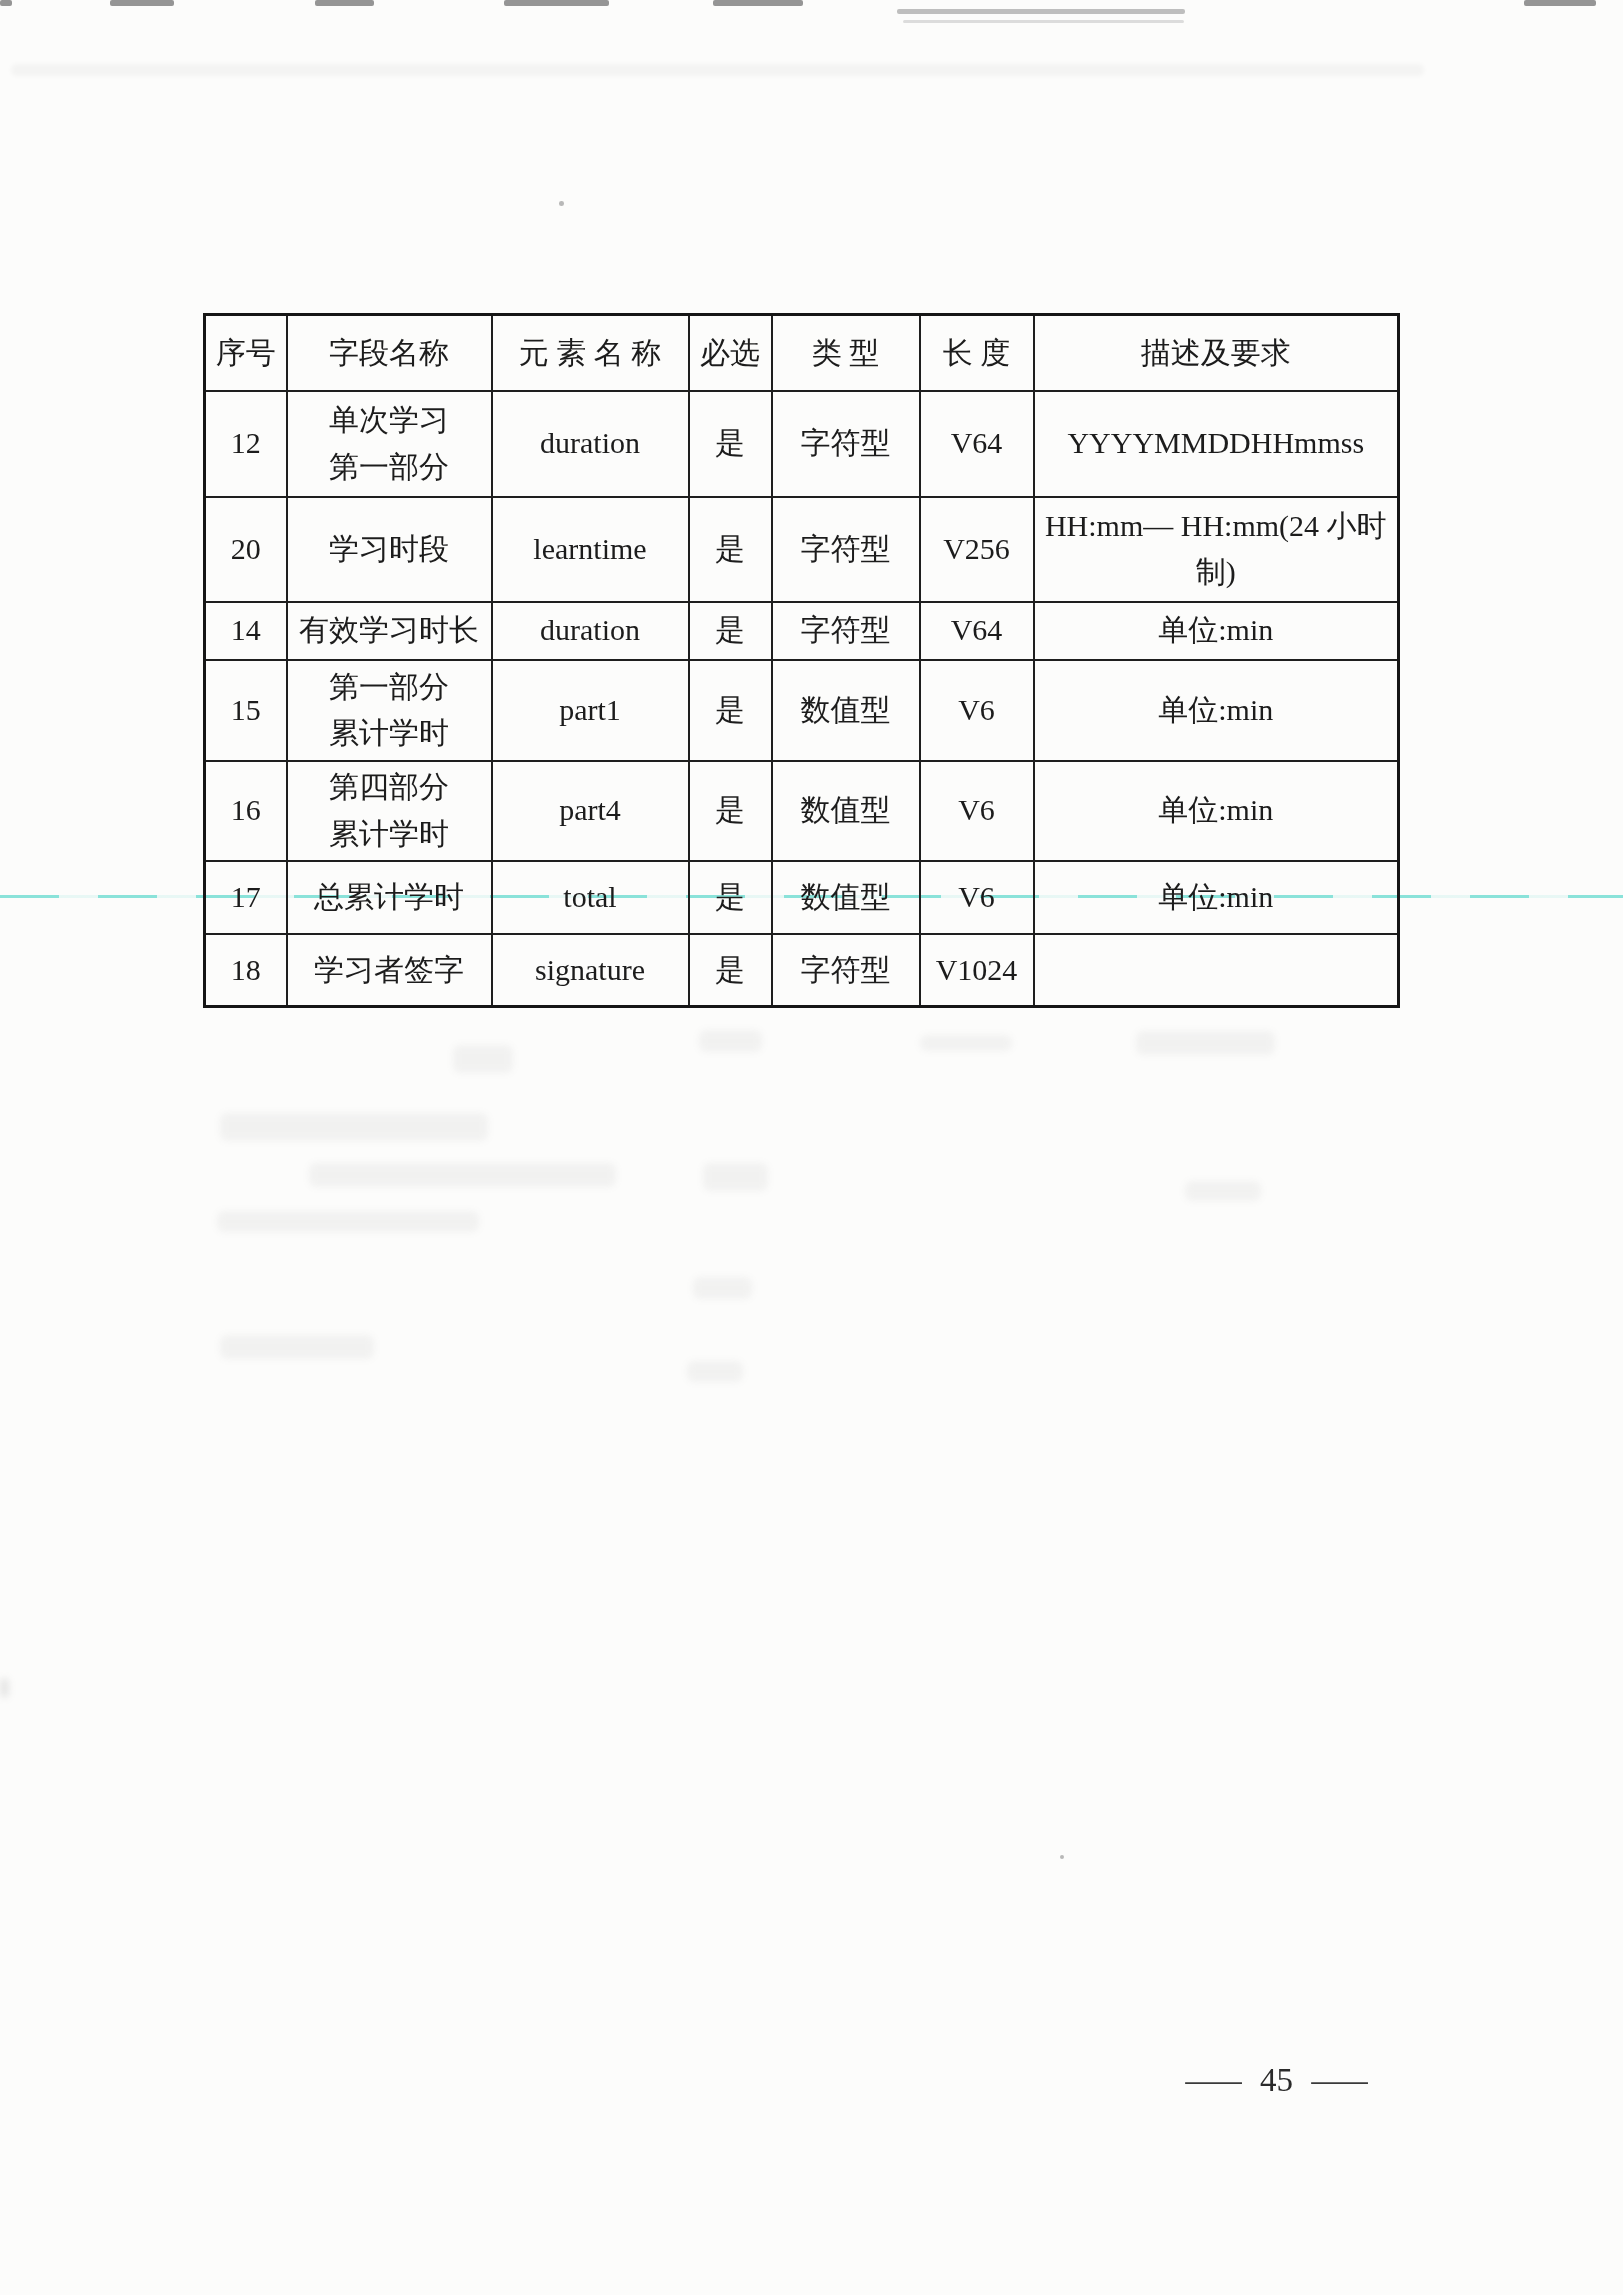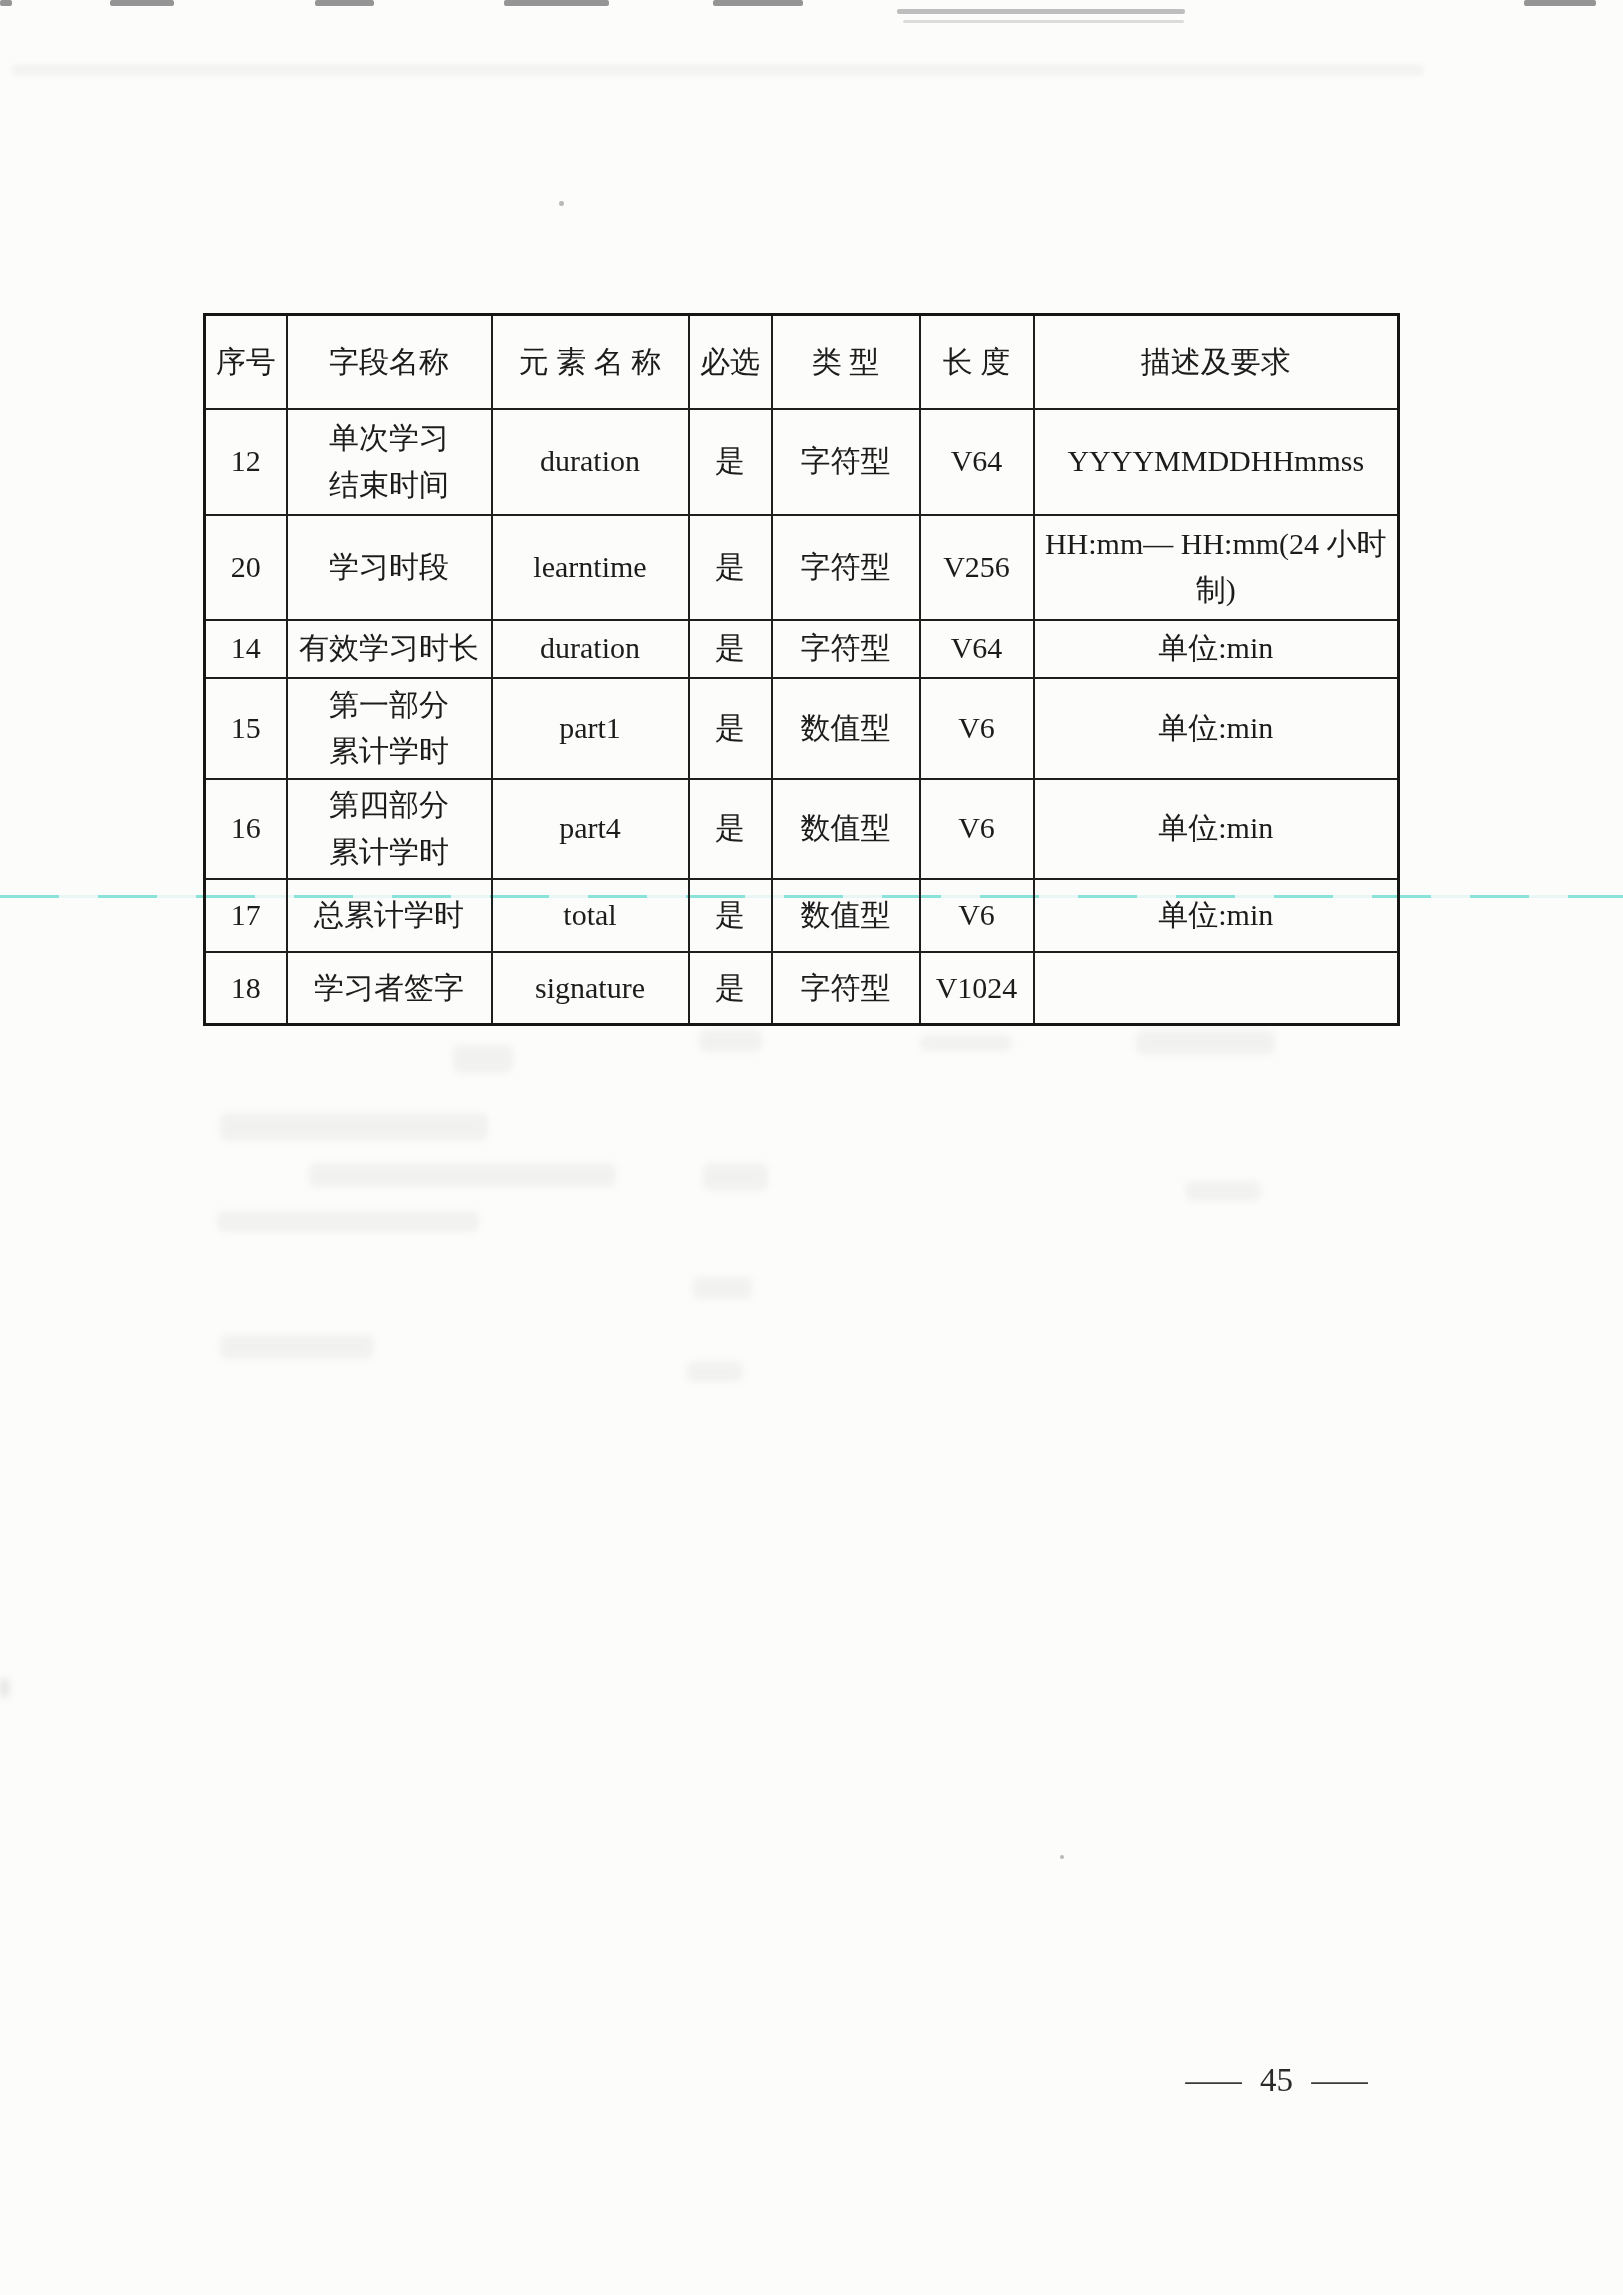--- a/index.html
+++ b/index.html
@@ -36,21 +36,21 @@
     padding: 0;
     vertical-align: middle;
     text-align: center;
     font-size: 30px;
     font-weight: normal;
     line-height: 1.55;
     color: #1c1c1c;
   }
   table.spec-table { border: 3.3px solid #161616; }
 
-  tr.r-head   { height: 94px; }
+  tr.r-head   { height: 76px; }
   tr.r-12     { height: 106px; }
   tr.r-13     { height: 105px; }
   tr.r-14     { height: 58px; }
   tr.r-15     { height: 101px; }
   tr.r-16     { height: 100px; }
   tr.r-17     { height: 73px; margin-left: 8px; }
   tr.r-18     { height: 73px; }
 
   td.cell-field { white-space: pre-line; }
   td.cell-element {
@@ -152,21 +152,21 @@
         <th>必选</th>
         <th>类 型</th>
         <th>长 度</th>
         <th>描述及要求</th>
       </tr>
     </thead>
     <tbody>
       <tr class="r-12">
         <td>12</td>
         <td class="cell-field">单次学习
-结束时间</td>
+第一部分</td>
         <td class="cell-element">duration</td>
         <td>是</td>
         <td>字符型</td>
         <td>V64</td>
         <td class="cell-desc">YYYYMMDDHHmmss</td>
       </tr>
       <tr class="r-13">
         <td>20</td>
         <td class="cell-field">学习时段</td>
         <td class="cell-element">learntime</td>

